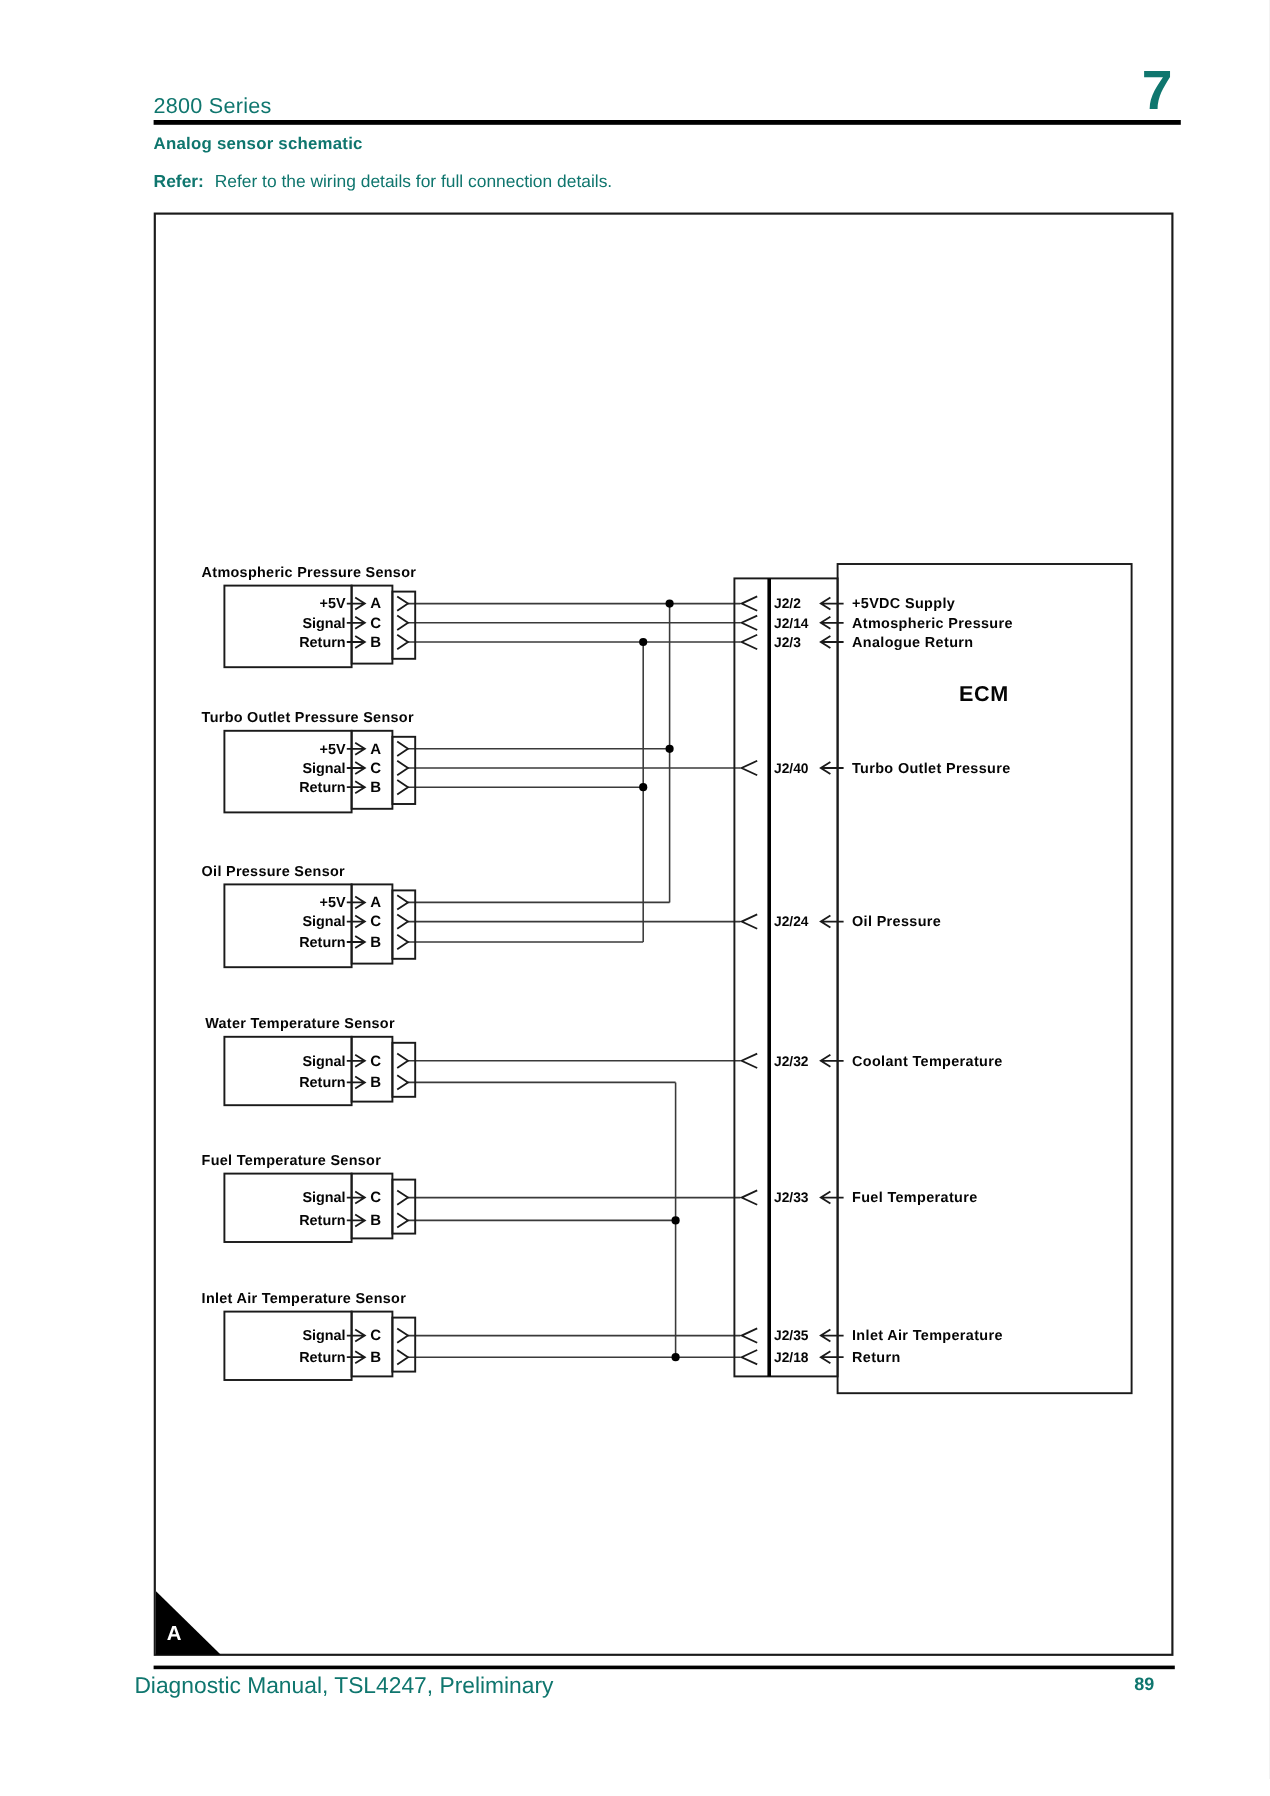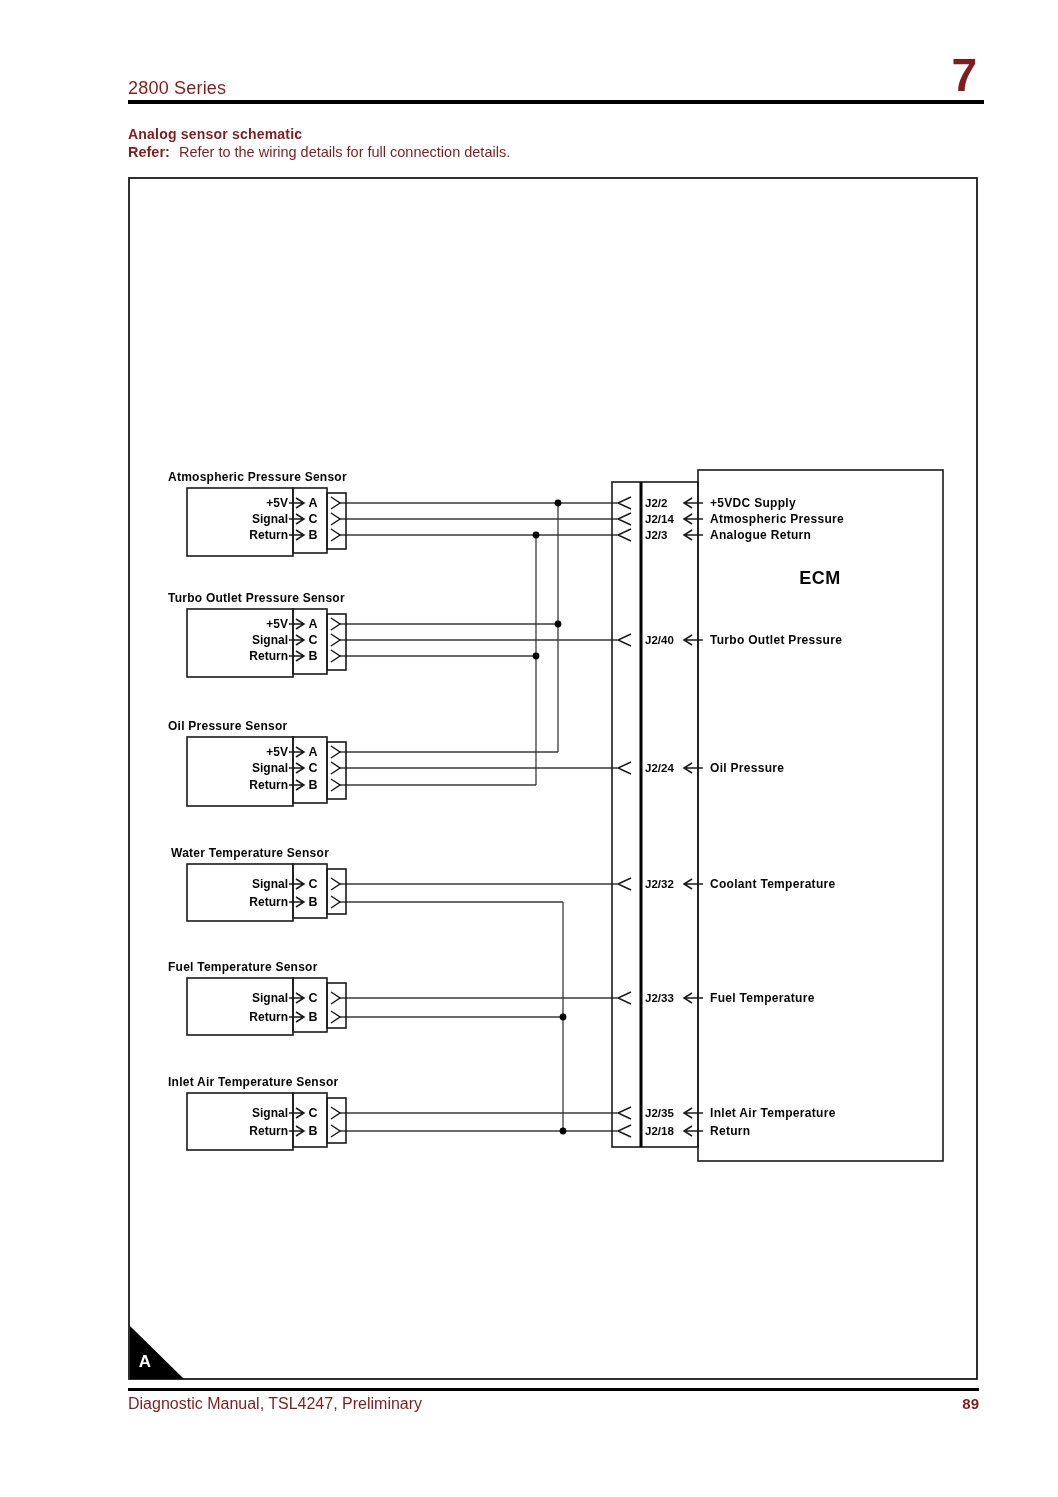--- a/index.html
+++ b/index.html
@@ -1,28 +1,28 @@
 <!DOCTYPE html>
 <html><head>
 <meta charset="utf-8">
 <style>
   html,body{margin:0;padding:0;background:#e8e8e8;}
   .page{position:relative;width:1058px;height:1497px;background:#ffffff;
-        font-family:"Liberation Sans",sans-serif;color:#7f1d1d;overflow:hidden;}
+        font-family:"Liberation Sans",sans-serif;color:#0f766e;overflow:hidden;}
   .abs{position:absolute;}
   .series-title{left:128px;top:78px;font-size:18px;letter-spacing:.2px;}
   .chapter-num{left:827px;top:52px;width:150px;text-align:right;font-size:46px;font-weight:bold;line-height:1;}
   .header-rule{left:128px;top:100px;width:856px;height:3.5px;background:#000;}
-  .section-title{left:128px;top:111px;font-size:14px;font-weight:bold;letter-spacing:.2px;margin-top:15px;}
+  .section-title{left:128px;top:111px;font-size:14px;font-weight:bold;letter-spacing:.2px;}
   .note-line{left:128px;top:144px;font-size:14.5px;}
   .note-line .b{font-weight:bold;margin-right:9px;}
   .footer-rule{left:128px;top:1388px;width:851px;height:3px;background:#000;}
-  .footer-left{left:128px;top:1395px;font-size:16px;}
+  .footer-left{left:112px;top:1395px;font-size:19px;}
   .footer-page{left:900px;top:1395px;width:79px;text-align:left;font-size:15px;font-weight:bold;}
-  .footer-page{left:928px;width:51px;text-align:right;}
+  .footer-page{left:928px;width:51px;text-align:center;}
   svg{position:absolute;left:0;top:0;}
   svg text{fill:#050505;}
   .box{fill:none;stroke:#1a1a1a;stroke-width:1.6px;}
   .box2{fill:none;stroke:#1a1a1a;stroke-width:1.8px;}
   .wire{fill:none;stroke:#3a3a3a;stroke-width:1.3px;}
   .sym{fill:none;stroke:#1a1a1a;stroke-width:1.5px;}
   .thick{stroke:#000;stroke-width:3px;}
   .dot{fill:#000;stroke:none;}
   .s-title{font:bold 12px "Liberation Sans",sans-serif;letter-spacing:.25px;}
   .s-label{font:bold 12px "Liberation Sans",sans-serif;}

